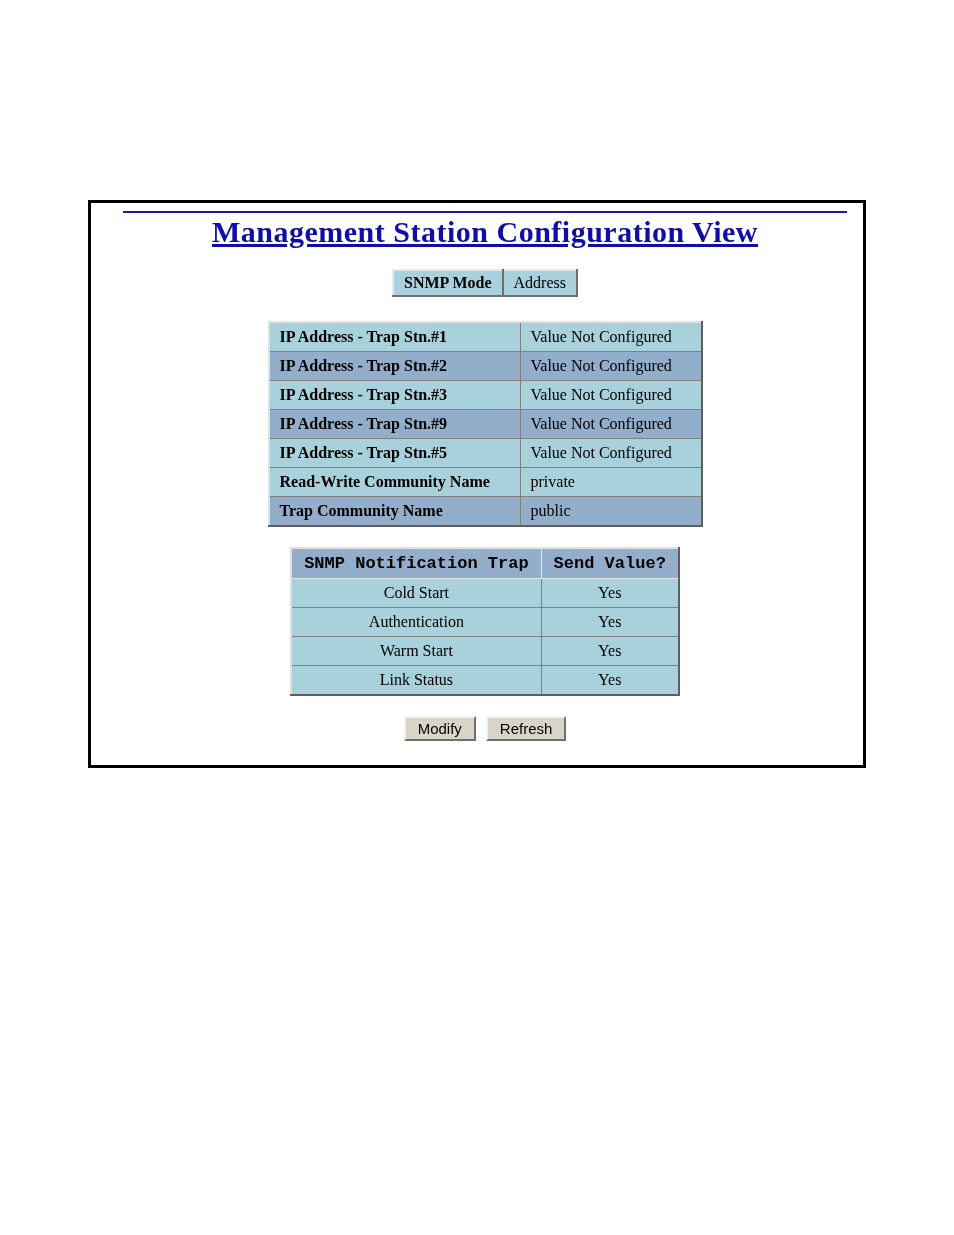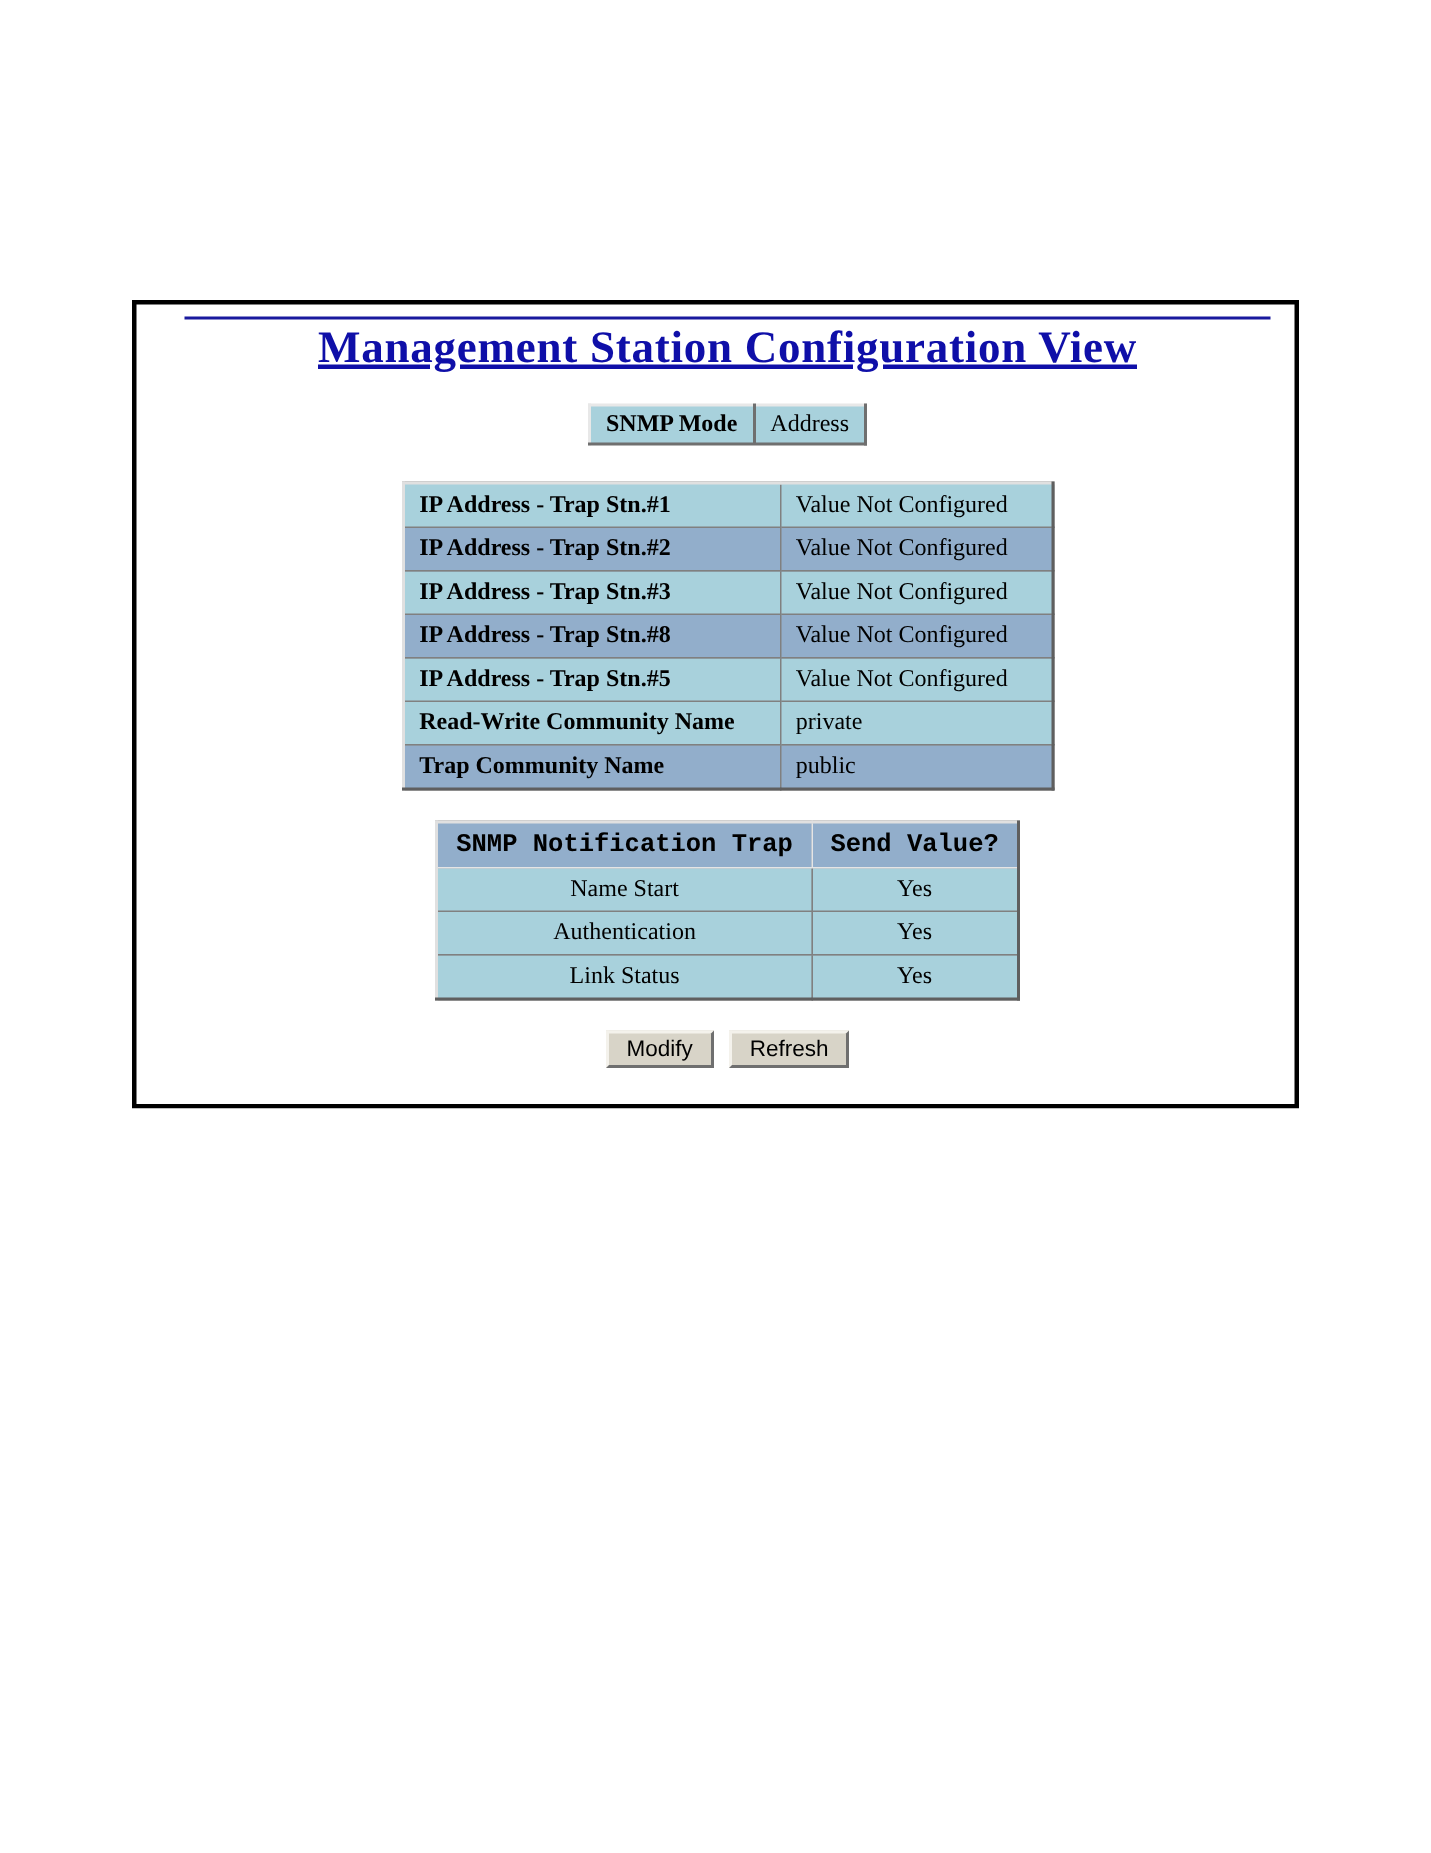--- a/index.html
+++ b/index.html
@@ -167,21 +167,21 @@
           </tr>
           <tr class="alt">
             <td class="label">IP Address - Trap Stn.#2</td>
             <td class="value">Value Not Configured</td>
           </tr>
           <tr>
             <td class="label">IP Address - Trap Stn.#3</td>
             <td class="value">Value Not Configured</td>
           </tr>
           <tr class="alt">
-            <td class="label">IP Address - Trap Stn.#8</td>
+            <td class="label">IP Address - Trap Stn.#9</td>
             <td class="value">Value Not Configured</td>
           </tr>
           <tr>
             <td class="label">IP Address - Trap Stn.#5</td>
             <td class="value">Value Not Configured</td>
           </tr>
           <tr>
             <td class="label">Read-Write Community Name</td>
             <td class="value">private</td>
           </tr>
@@ -196,25 +196,29 @@
   <div class="center">
     <table class="traps">
       <thead>
         <tr>
           <th>SNMP Notification Trap</th>
           <th>Send Value?</th>
         </tr>
       </thead>
       <tbody id="trap-body">
           <tr>
-            <td class="name">Name Start</td>
+            <td class="name">Cold Start</td>
             <td>Yes</td>
           </tr>
           <tr>
             <td class="name">Authentication</td>
+            <td>Yes</td>
+          </tr>
+          <tr>
+            <td class="name">Warm Start</td>
             <td>Yes</td>
           </tr>
           <tr>
             <td class="name">Link Status</td>
             <td>Yes</td>
           </tr>
         </tbody>
     </table>
   </div>
 

